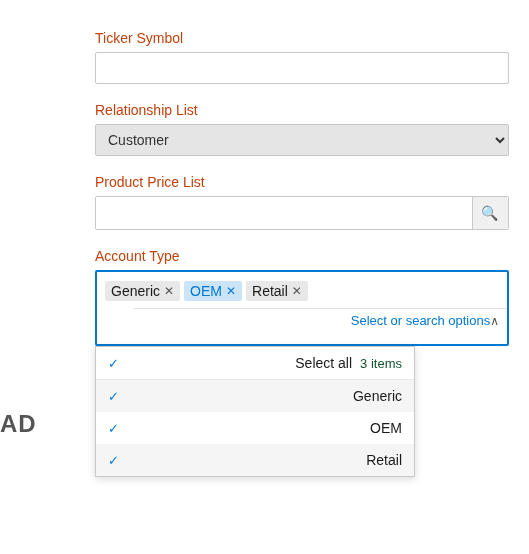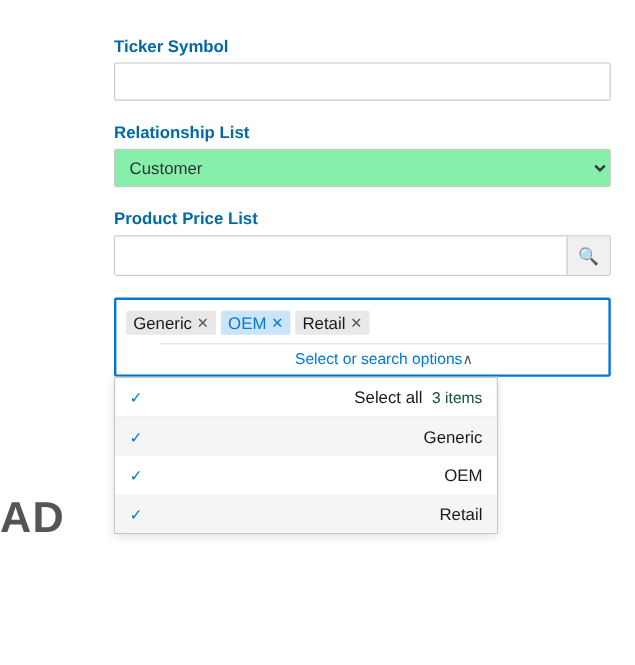--- a/index.html
+++ b/index.html
@@ -21,39 +21,39 @@
     .page-container {
       width: 529px;
       padding: 10px 0;
       position: relative;
     }
 
     .ad-label {
       position: absolute;
       left: 0;
       top: 390px;
-      font-size: 36px;
+      font-size: 24px;
       font-weight: bold;
       color: #555;
       letter-spacing: 1px;
     }
 
     .form-section {
       margin-left: 95px;
       margin-right: 20px;
     }
 
     .field-group {
       margin-bottom: 18px;
     }
 
     .field-label {
       display: block;
-      font-weight: 700;
-      color: #0369a1;
+      font-weight: 400;
+      color: #c2410c;
       margin-bottom: 6px;
       font-size: 14px;
     }
 
     .text-input {
       width: 100%;
       height: 32px;
       border: 1px solid #c8c8c8;
       border-radius: 2px;
       padding: 0 8px;
@@ -65,21 +65,21 @@
 
     .select-input {
       width: 100%;
       height: 32px;
       border: 1px solid #c8c8c8;
       border-radius: 2px;
       padding: 0 8px;
       outline: none;
       font-size: 14px;
       color: #333;
-      background: #86efac;
+      background: #e5e5e5;
       appearance: auto;
       cursor: pointer;
     }
 
     .search-input-wrapper {
       display: flex;
       align-items: stretch;
       width: 100%;
       border: 1px solid #c8c8c8;
       border-radius: 2px;
@@ -151,22 +151,22 @@
       line-height: 1;
     }
 
     .tag.oem .tag-remove {
       color: #0078d4;
     }
 
     .search-placeholder-row {
       display: flex;
       align-items: center;
-      justify-content: center;
-      padding: 4px 8px 6px 8px;
+      justify-content: flex-end;
+      padding: 4px 8px 16px 8px;
       border-top: 1px solid #e0e0e0;
       margin-left: 36px;
     }
 
     .search-placeholder-text {
       color: #0078d4;
       font-size: 13px;
     }
 
     .chevron-up {
@@ -264,20 +264,21 @@
       <label class="field-label">Product Price List</label>
       <div class="search-input-wrapper">
         <input class="search-text-input" type="text" value="" style="">
         <button class="search-button">
           <span>🔍</span>
         </button>
       </div>
     </div>
 
     <div class="field-group">
+      <label class="field-label">Account Type</label>
 
       <div class="account-type-container">
         <div class="selected-tags-row">
           <span class="tag">
             <span>Generic</span>
             <span class="tag-remove">✕</span>
           </span>
           <span class="tag oem">
             <span>OEM</span>
             <span class="tag-remove">✕</span>

